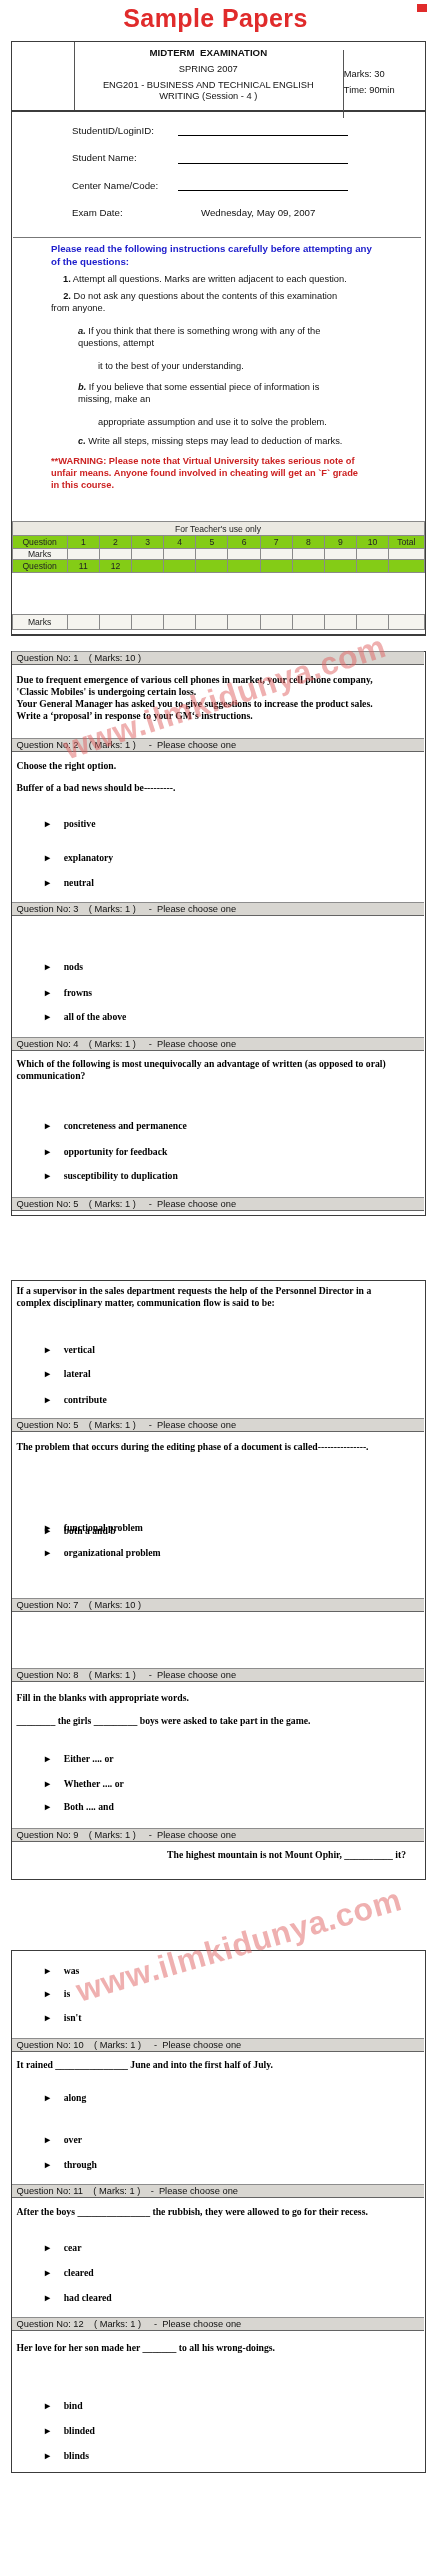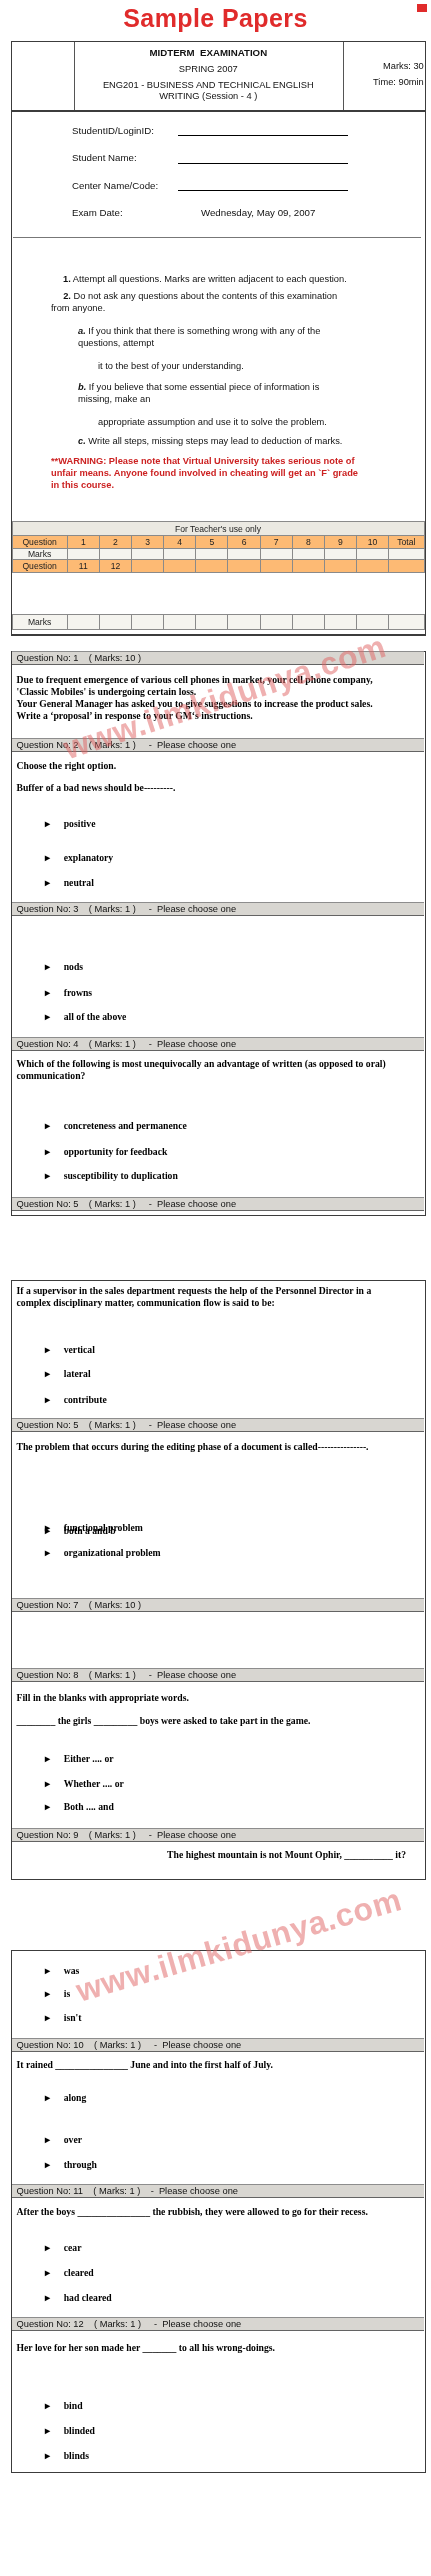--- a/index.html
+++ b/index.html
@@ -11,22 +11,22 @@
   .corner{position:absolute;left:417px;top:4.3px;width:10px;height:8px;background:#e02b2b;}
 
   
   .hdrbox{position:absolute;left:10.8px;top:41px;width:415px;height:70px;
           border:1.4px solid #3c3c3c;box-sizing:border-box;}
   .hdrleft{position:absolute;left:0;top:0;width:63px;height:100%;border-right:0.7px solid #555;box-sizing:border-box;}
   .hdrmid{position:absolute;left:63px;top:0;width:267px;height:100%;text-align:center;color:#111;}
   .hdrmid .l1{margin-top:5px;font:bold 9.7px "Liberation Sans",sans-serif;white-space:pre;}
   .hdrmid .l2{margin-top:5.8px;font:9.3px "Liberation Sans",sans-serif;}
   .hdrmid .l3{margin-top:5.8px;font:9.3px "Liberation Sans",sans-serif;line-height:11.5px;white-space:pre-line;}
-  .hdrright{position:absolute;left:331px;top:0;width:81px;height:100%;border-left:0.7px solid #555;
-            box-sizing:border-box;text-align:right;color:#111;}
+  .hdrright{position:absolute;left:331px;top:8px;width:81px;height:100%;border-left:0.7px solid #555;
+            box-sizing:border-box;text-align:left;color:#111;}
   .hdrright .r1{margin-top:18.7px;font:9.3px "Liberation Sans",sans-serif;}
   .hdrright .r2{margin-top:6.5px;font:9.3px "Liberation Sans",sans-serif;}
 
   
   .box1{position:absolute;left:10.8px;top:111px;width:415px;height:525px;
         border:1.4px solid #3c3c3c;border-bottom:2.2px solid #3c3c3c;box-sizing:border-box;}
 
   .flabel{position:absolute;left:72px;font:9.7px "Liberation Sans",sans-serif;color:#111;}
   .fline{position:absolute;left:178px;width:170px;height:10.8px;border-bottom:0.7px solid #000;}
   .fvalue{position:absolute;left:201px;font:9.7px "Liberation Sans",sans-serif;color:#111;}
@@ -39,21 +39,21 @@
   .instr b.it{font-style:italic;}
   .warn{position:absolute;left:51px;top:455px;width:349px;
         font:bold 9.3px "Liberation Sans",sans-serif;color:#cc2222;line-height:12px;white-space:pre-line;}
 
   
   .ttable{position:absolute;left:11.5px;top:521px;}
   table.tt{border-collapse:collapse;table-layout:fixed;width:413px;border-radius:18px;}
   table.tt td{border:0.7px solid #8a8a8a;font:8.6px "Liberation Sans",sans-serif;color:#222;
               text-align:center;padding:0;overflow:hidden;}
   tr.cap td{background:#ebe9e2;height:13px;}
-  tr.qrow td{background:#fdba74;height:12.2px;margin-left:9px;}
+  tr.qrow td{background:#84cc16;height:12.2px;margin-left:9px;}
   tr.mrow td{background:#f5f4ef;height:9.3px;}
   .stray{position:absolute;left:11.5px;top:614px;}
   .stray td{height:14.4px !important;}
 
   
   .qbox{position:absolute;left:10.8px;width:415px;border:1.4px solid #3c3c3c;box-sizing:border-box;}
   .qbar{position:absolute;left:12.2px;width:412px;height:14.4px;background:#d8d6d1;
         border-top:0.7px solid #8d8d8d;border-bottom:0.7px solid #636363;box-sizing:border-box;
         font:9.3px "Liberation Sans",sans-serif;line-height:13px;color:#111;padding-left:4.3px;white-space:pre;}
   .qtext{position:absolute;left:16.5px;width:400px;font:bold 9.7px "Liberation Serif",serif;
@@ -96,20 +96,22 @@
   <div class="fline" style="top:124px;"></div>
   <div class="flabel" style="top:152px;">Student Name:</div>
   <div class="fline" style="top:152px;"></div>
   <div class="flabel" style="top:180px;">Center Name/Code:</div>
   <div class="fline" style="top:179px;"></div>
   <div class="flabel" style="top:207px;">Exam Date:</div>
   <div class="fvalue" style="top:207px;">Wednesday, May 09, 2007</div>
 
   <div class="sep"></div>
 
+  <div class="bluehead">Please read the following instructions carefully before attempting any
+of the questions:</div>
 
   <div class="instr" style="left:63px;top:274px;width:338px;"><b>1.</b> <span>Attempt all questions. Marks are written adjacent to each question.</span></div>
   <div class="instr" style="left:51px;top:291px;width:341px;text-indent:12.2px;"><b>2.</b> <span>Do not ask any questions about the contents of this examination
 from anyone.</span></div>
   <div class="instr" style="left:78px;top:326px;width:313px;"><b class="it">a.</b> <span>If you think that there is something wrong with any of the
 questions, attempt</span></div>
   <div class="instr" style="left:98px;top:361px;width:302px;"><span>it to the best of your understanding.</span></div>
   <div class="instr" style="left:78px;top:382px;width:313px;"><b class="it">b.</b> <span>If you believe that some essential piece of information is
 missing, make an</span></div>
   <div class="instr" style="left:98px;top:417px;width:302px;"><span>appropriate assumption and use it to solve the problem.</span></div>

